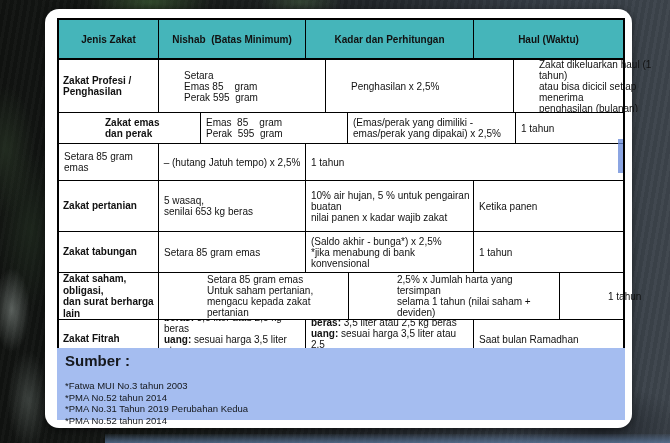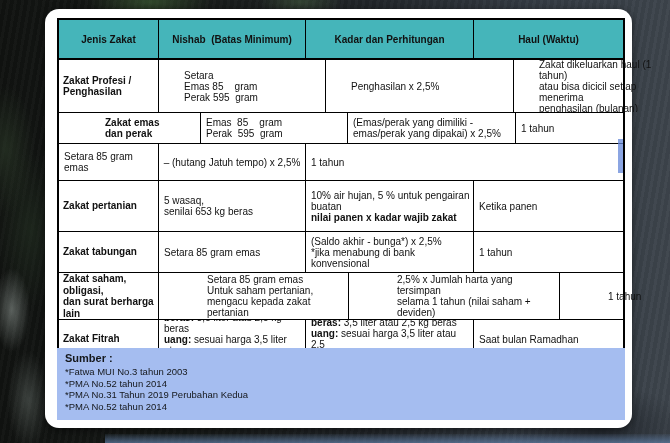--- a/index.html
+++ b/index.html
@@ -54,21 +54,21 @@
   }
   .td:last-child{border-right:none;}
   .td div{white-space:pre-wrap;}
   .td.c1{font-weight:bold;font-size:10px;line-height:11.5px;padding-left:4px;padding-right:0;}
   .td.center{text-align:center;padding-left:2px;}
   .source{
     position:absolute;left:12px;top:339px;width:568px;height:72px;
     background:var(--footer-bg,#a5bdf0);box-sizing:border-box;
     padding:4px 8px;color:#15181c;
   }
-  .source-title{font-weight:bold;font-size:11px;margin-bottom:2px;}
+  .source-title{font-weight:bold;font-size:15px;margin-bottom:11px;}
   .source-line{font-size:9.5px;line-height:11.5px;}
   .strip{
     position:absolute;left:573px;top:130px;width:5px;height:34px;
     background:var(--strip,#6487d8);opacity:.75;
   }
 </style>
 </head>
 <body>
 
 <div class="stage">
@@ -137,21 +137,21 @@
               <div>Zakat pertanian</div>
             </div>
             <div class="td c2">
               <div>5 wasaq,</div>
               <div>senilai 653 kg beras</div>
             </div>
             <div class="td c3">
               <div>10% air hujan, 5 % untuk pengairan</div>
               <div>buatan</div>
               <div></div>
-              <div style="font-weight: 700;">nilai panen x kadar wajib zakat</div>
+              <div style="font-weight: 400;">nilai panen x kadar wajib zakat</div>
             </div>
             <div class="td c4">
               <div>Ketika panen</div>
             </div>
           </div>
           <div class="tr" style="height: 40px;">
             <div class="td c1">
               <div>Zakat tabungan</div>
             </div>
             <div class="td c2">

